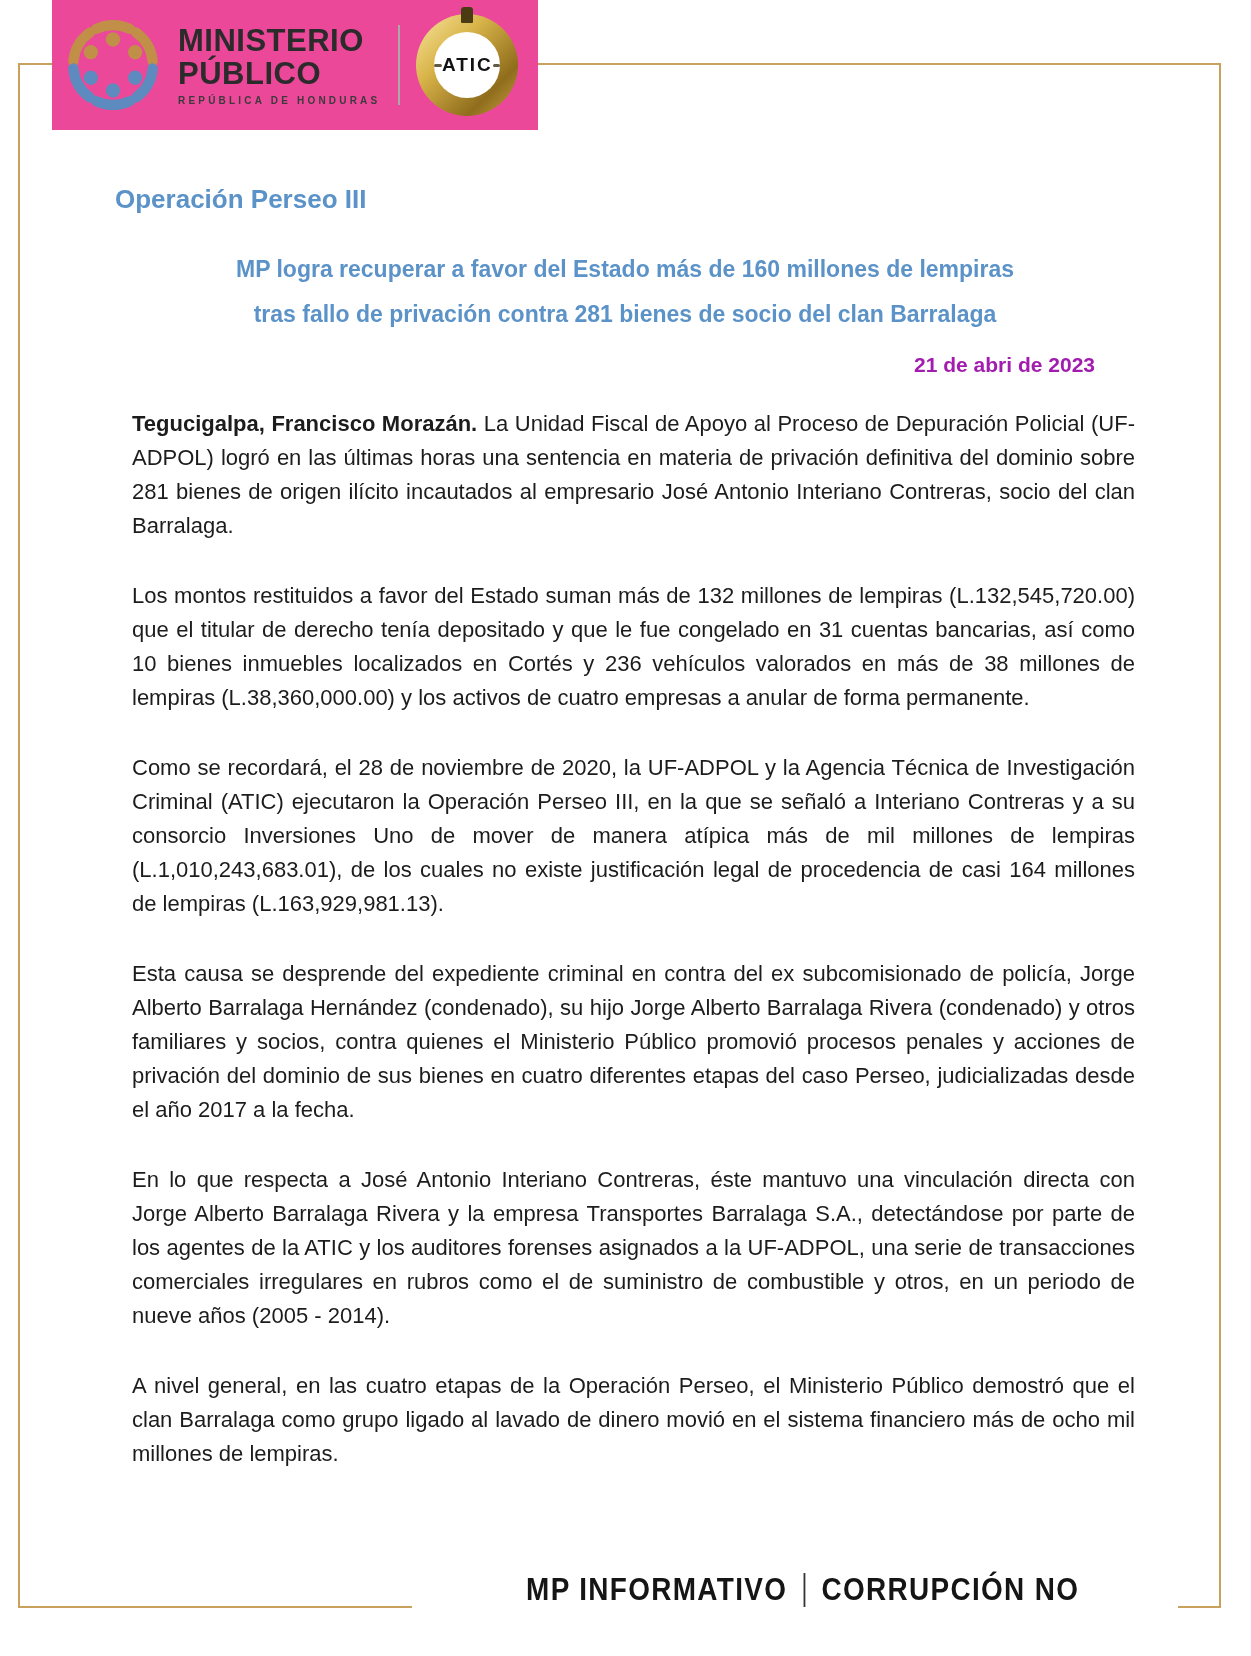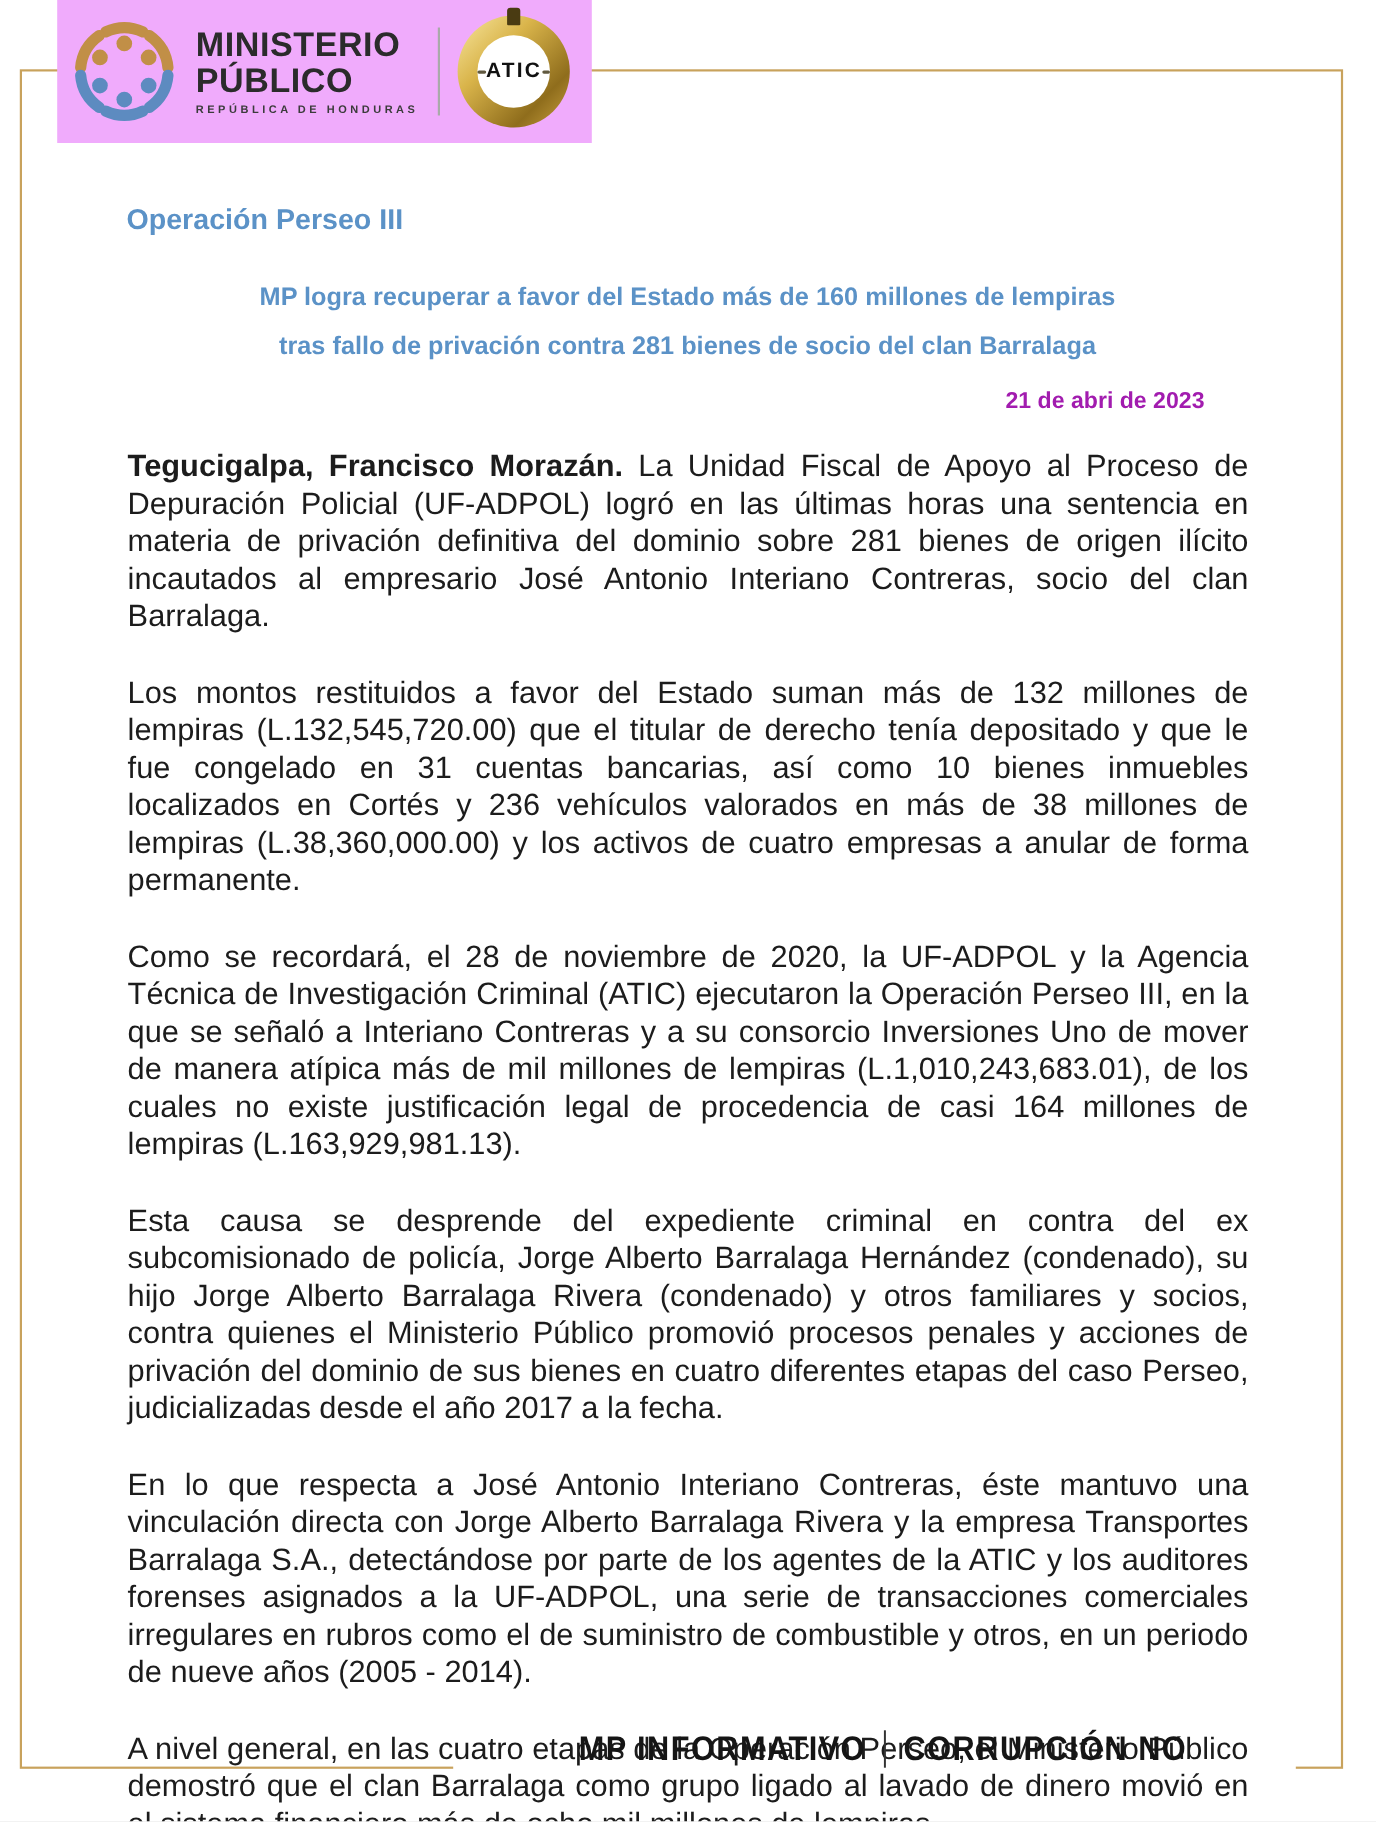--- a/index.html
+++ b/index.html
@@ -16,21 +16,21 @@
     position:absolute; left:18px; top:63px;
     width:1203px; height:1545px;
     border:2px solid #c8a25c;
     box-sizing:border-box;
     z-index:1;
   }
   
   .header-strip {
     position:absolute; left:52px; top:0;
     width:486px; height:130px;
-    background:#f0abfc; z-index:2;
+    background:#ec4899; z-index:2;
     display:flex; align-items:center;
   }
   .footer-mask {
     position:absolute; left:412px; top:1594px;
     width:766px; height:36px;
     background:#ffffff; z-index:2;
   }
 
   
   .mp-logo { width:102px; height:102px; margin-left:10px; flex:0 0 auto; }
@@ -88,22 +88,22 @@
     color:#5b92c7; font-weight:bold; font-size:23px; line-height:45px;
   }
   .doc-subtitle .subtitle-line { white-space:nowrap; }
   .doc-date {
     margin-top:16px; padding-right:40px;
     text-align:right;
     font-weight:bold; font-size:21px; color:#a21caf;
   }
   .body-text { margin-top:30px; }
   .body-text p {
-    margin:0 0 36px 1px;
-    font-size:28px; line-height:34px;
+    margin:0 0 36px 17px;
+    font-size:22px; line-height:34px;
     text-align:justify;
   }
   .lead { font-weight:bold; }
 
   
   .footer-text {
     position:absolute; left:412px; top:1572px; width:766px;
     z-index:3;
     display:flex; align-items:center; justify-content:center;
     transform:scaleX(0.9); transform-origin:60% center;

